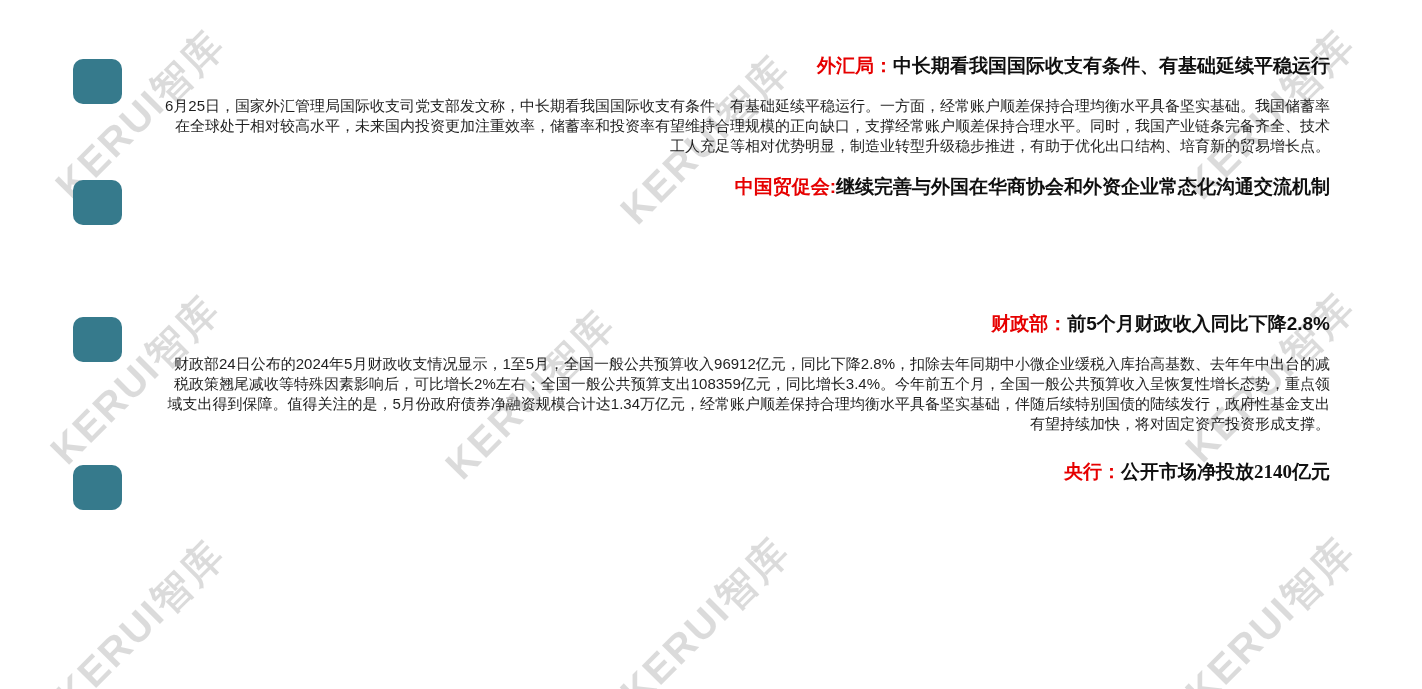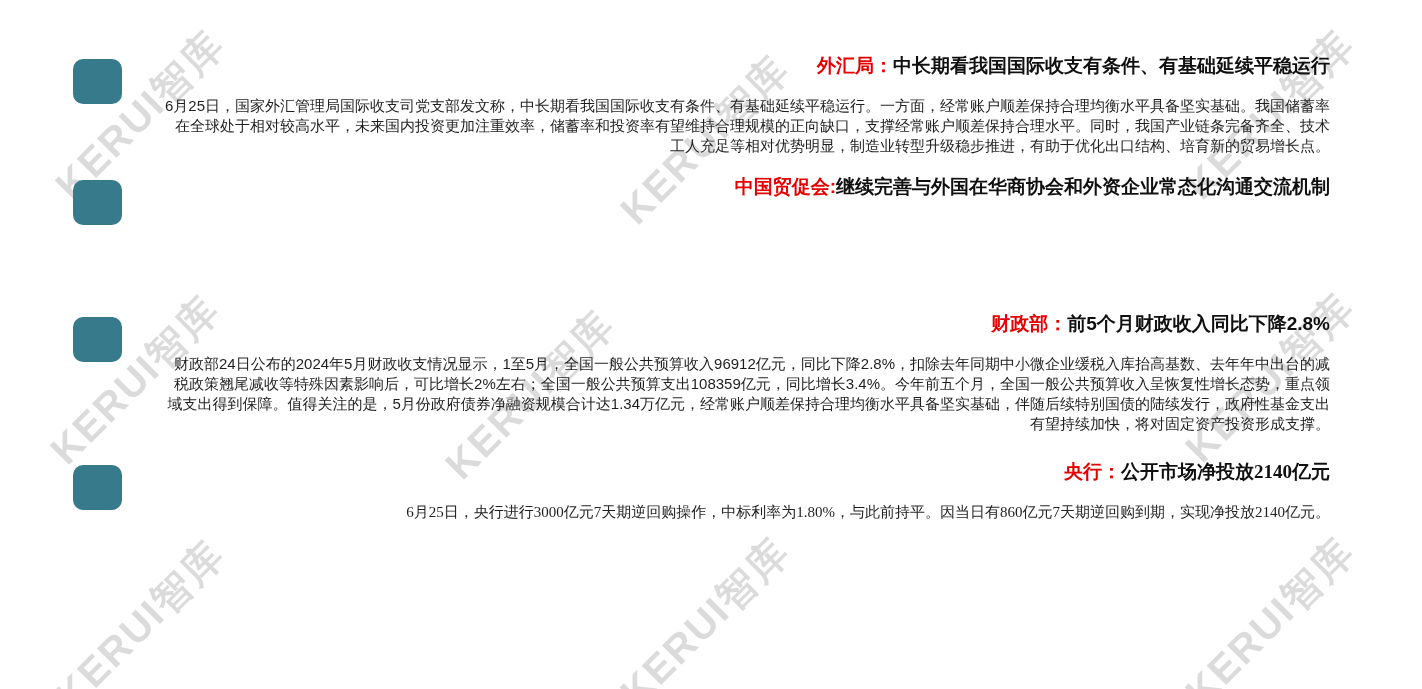--- a/index.html
+++ b/index.html
@@ -71,17 +71,16 @@
     <div class="content">
       <div class="headline"><span class="label">财政部：</span><span class="title">前5个月财政收入同比下降2.8%</span></div>
       <div class="body">财政部24日公布的2024年5月财政收支情况显示，1至5月，全国一般公共预算收入96912亿元，同比下降2.8%，扣除去年同期中小微企业缓税入库抬高基数、去年年中出台的减税政策翘尾减收等特殊因素影响后，可比增长2%左右；全国一般公共预算支出108359亿元，同比增长3.4%。今年前五个月，全国一般公共预算收入呈恢复性增长态势，重点领域支出得到保障。值得关注的是，5月份政府债券净融资规模合计达1.34万亿元，经常账户顺差保持合理均衡水平具备坚实基础，伴随后续特别国债的陆续发行，政府性基金支出有望持续加快，将对固定资产投资形成支撑。</div>
     </div>
   </div>
 
   <div class="item" style="top: 460px; font-family: Liberation Serif, serif;">
     <div class="bullet"></div>
     <div class="content">
       <div class="headline"><span class="label">央行：</span><span class="title">公开市场净投放2140亿元</span></div>
-      <div class="body">6月25日，央行进行3000亿元7天期逆回购操作，中标利率为1.80%，与此前持平。因当日有860亿元7天期逆回购到期，实现净投放2140亿元。</div>
     </div>
   </div>
 
 </div>
 
 </body></html>

